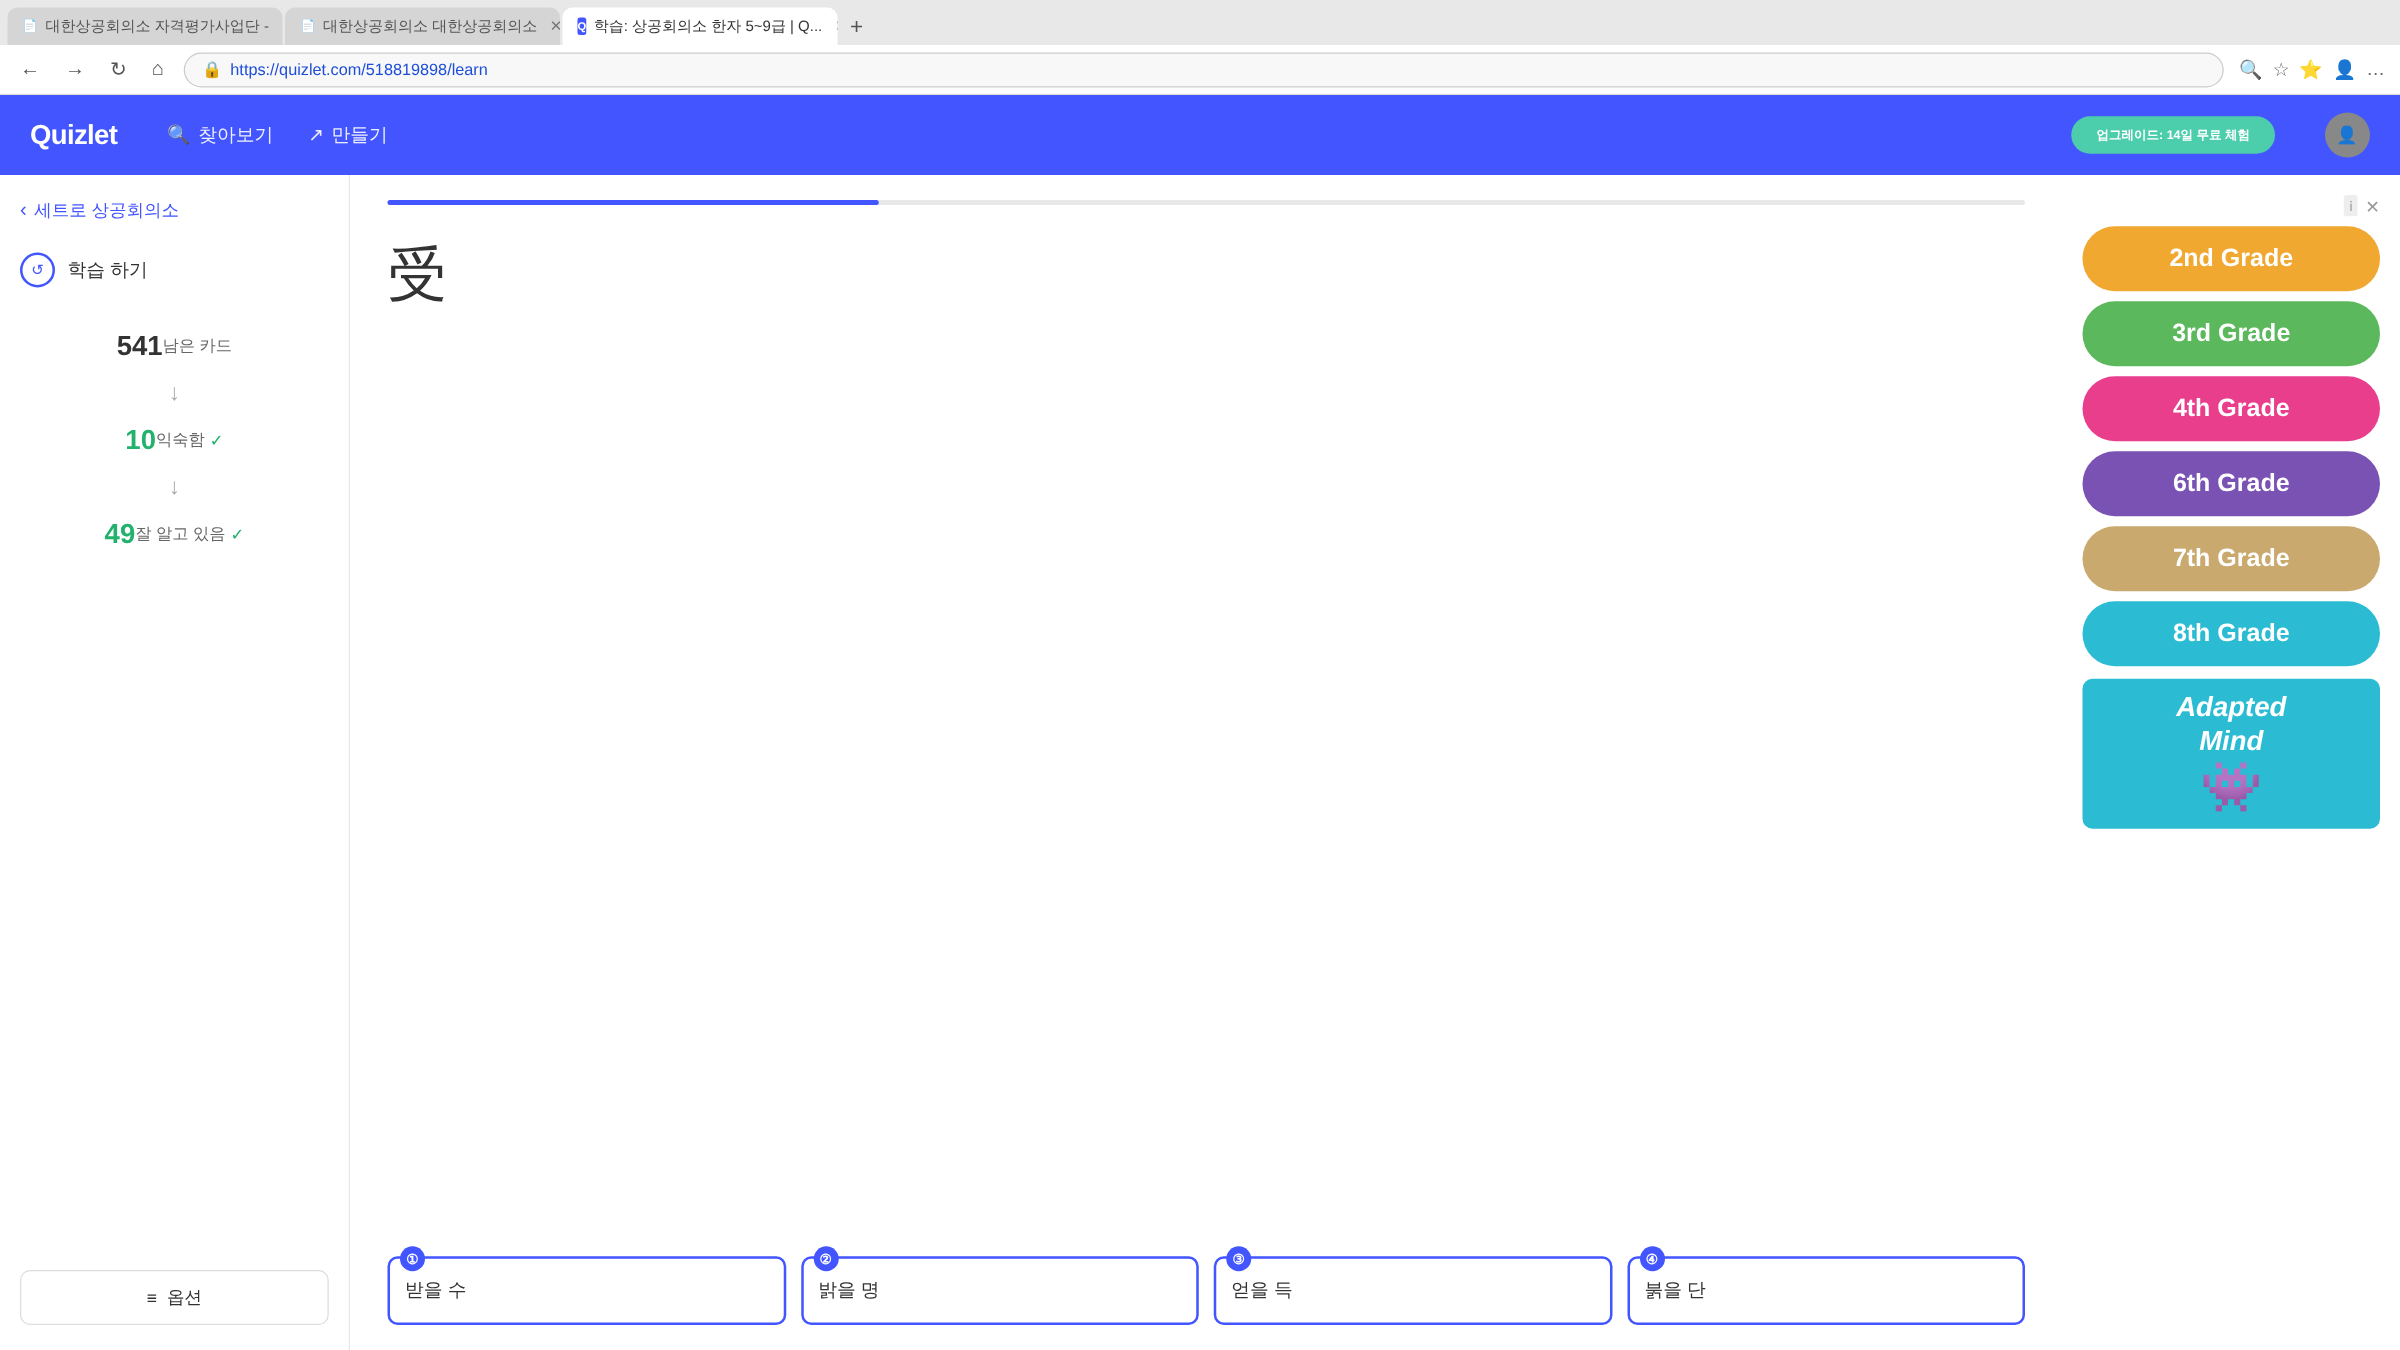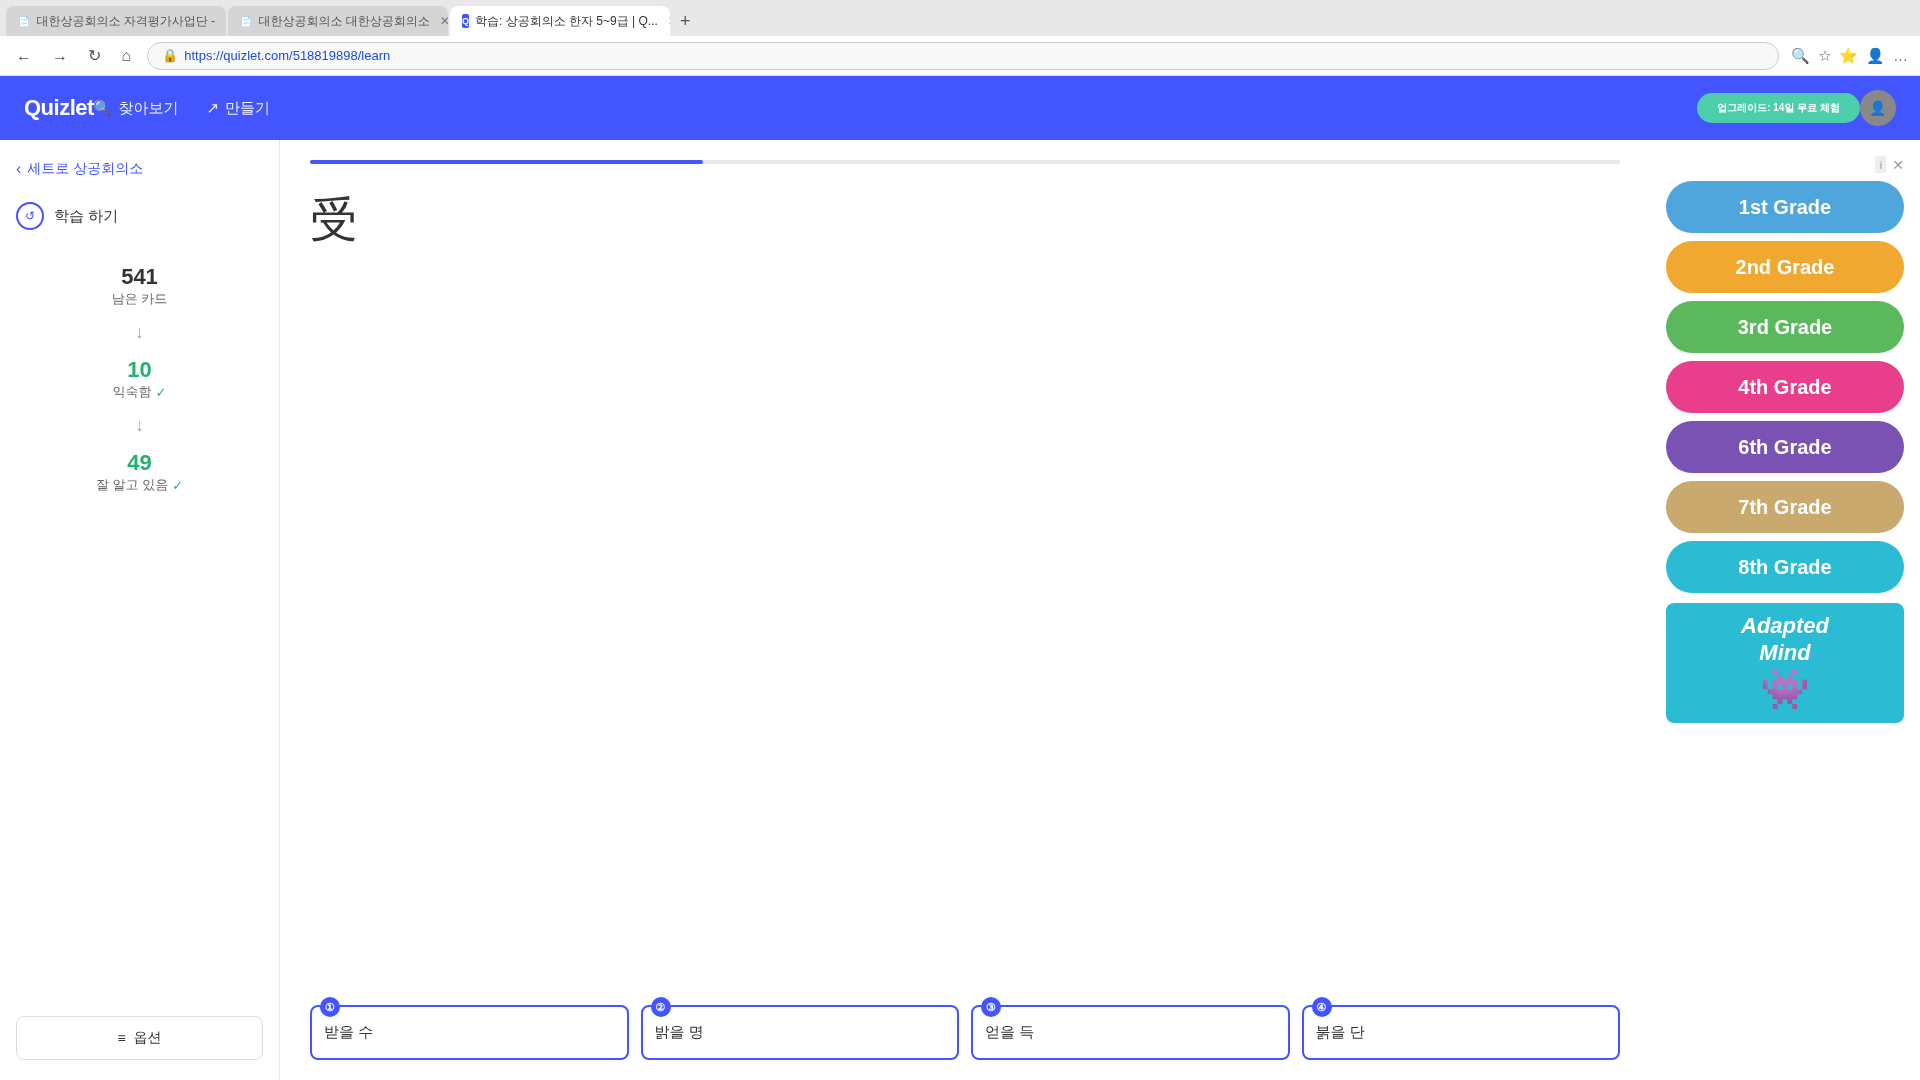--- a/index.html
+++ b/index.html
@@ -13,40 +13,40 @@
     .tab-add { background: none; border: none; padding: 0 8px; font-size: 18px; color: #555; cursor: pointer; line-height: 1; }
 
     .address-bar { display: flex; align-items: center; background: #fff; height: 40px; padding: 0 12px; gap: 12px; border-bottom: 1px solid #ddd; }
     .nav-btn { background: none; border: none; cursor: pointer; color: #555; font-size: 16px; padding: 4px; border-radius: 4px; }
     .url-bar { flex: 1; height: 28px; border: 1px solid #ccc; border-radius: 14px; padding: 0 14px; font-size: 13px; background: #f8f8f8; color: #333; display: flex; align-items: center; gap: 6px; }
     .url-text { font-size: 13px; color: #1d4ed8; }
     .addr-icons { display: flex; gap: 8px; align-items: center; }
     .addr-icon { color: #666; font-size: 15px; cursor: pointer; }
 
     
-    .quizlet-header { background: #4255ff; height: 64px; display: flex; align-items: center; padding: 0 24px; }
+    .quizlet-header { background: #4255ff; height: 64px; display: flex; align-items: center; padding: 0 24px; gap: 40px; }
     .quizlet-logo { color: #fff; font-size: 22px; font-weight: 700; letter-spacing: -0.5px; }
     .header-nav { display: flex; gap: 28px; align-items: center; }
     .header-nav-item { color: #fff; font-size: 15px; cursor: pointer; display: flex; align-items: center; gap: 6px; opacity: 0.9; }
     .header-spacer { flex: 1; }
     .upgrade-btn { background: #4cceac; color: #fff; border: none; border-radius: 20px; padding: 8px 20px; font-size: 10px; font-weight: 600; cursor: pointer; white-space: nowrap; }
     .user-avatar { width: 36px; height: 36px; border-radius: 50%; background: #888; overflow: hidden; cursor: pointer; }
 
     
     .main-layout { display: flex; height: calc(1080px - 36px - 40px - 64px); background: #fff; }
 
     
     .sidebar { width: 280px; padding: 20px 16px; border-right: 1px solid #e8e8e8; display: flex; flex-direction: column; gap: 0; }
     .back-link { display: flex; align-items: center; gap: 6px; color: #4255ff; font-size: 14px; cursor: pointer; padding-bottom: 24px; }
     .back-icon { font-size: 16px; }
     .study-mode { display: flex; align-items: center; gap: 10px; color: #333; font-size: 15px; font-weight: 500; padding-bottom: 24px; }
     .study-icon { width: 28px; height: 28px; border-radius: 50%; border: 2px solid #4255ff; display: flex; align-items: center; justify-content: center; color: #4255ff; font-size: 12px; }
 
     .stats-section { display: flex; flex-direction: column; align-items: center; gap: 0; padding-bottom: 10px; }
-    .stat-block { display: flex; flex-direction: column; align-items: center; padding: 10px 0; }
+    .stat-block { display: flex; flex-direction: row; align-items: center; padding: 10px 0; }
     .stat-number { font-size: 22px; font-weight: 700; color: #333; }
     .stat-number.green { color: #23b26d; }
     .stat-label { font-size: 13px; color: #666; display: flex; align-items: center; gap: 4px; }
     .stat-check { color: #23b26d; }
     .stat-arrow { font-size: 18px; color: #aaa; text-align: center; padding: 4px 0; }
 
     .options-btn { margin-top: auto; width: 100%; padding: 12px; border: 1px solid #ddd; border-radius: 8px; background: #fff; color: #333; font-size: 14px; cursor: pointer; display: flex; align-items: center; justify-content: center; gap: 8px; }
 
     
     .content-area { flex: 1; display: flex; flex-direction: column; padding: 20px 30px; position: relative; }
@@ -212,23 +212,20 @@
       </button>
     </div>
   </div>
 
   <div class="ad-panel">
     <div class="ad-info">
       <span class="ad-info-icon">ℹ</span>
       <span class="ad-close">✕</span>
     </div>
 
-    <button class="grade-btn grade-1">
-      <span>1st Grade</span>
-    </button>
     <button class="grade-btn grade-2">
       <span>2nd Grade</span>
     </button>
     <button class="grade-btn grade-3">
       <span>3rd Grade</span>
     </button>
     <button class="grade-btn grade-4">
       <span>4th Grade</span>
     </button>
     <button class="grade-btn grade-6">

